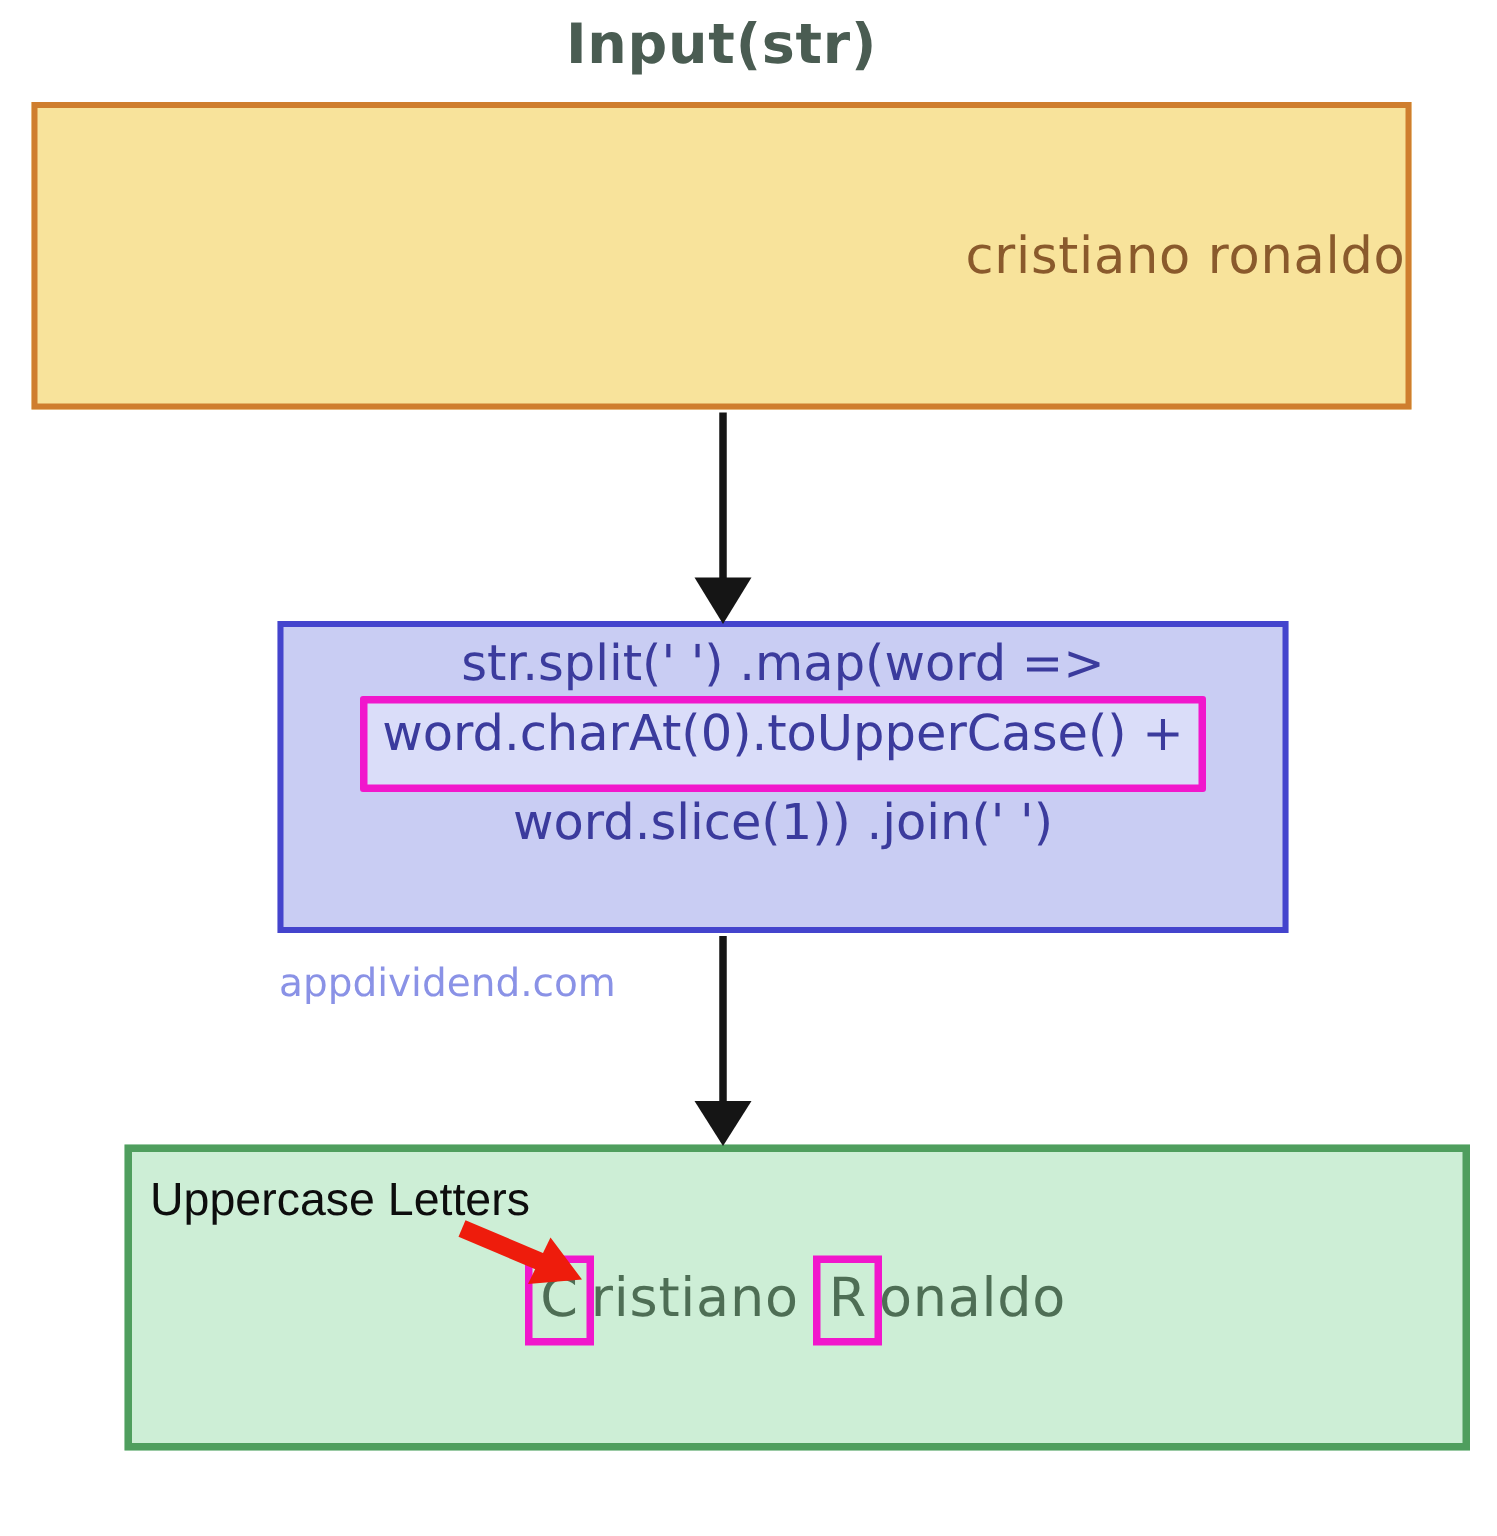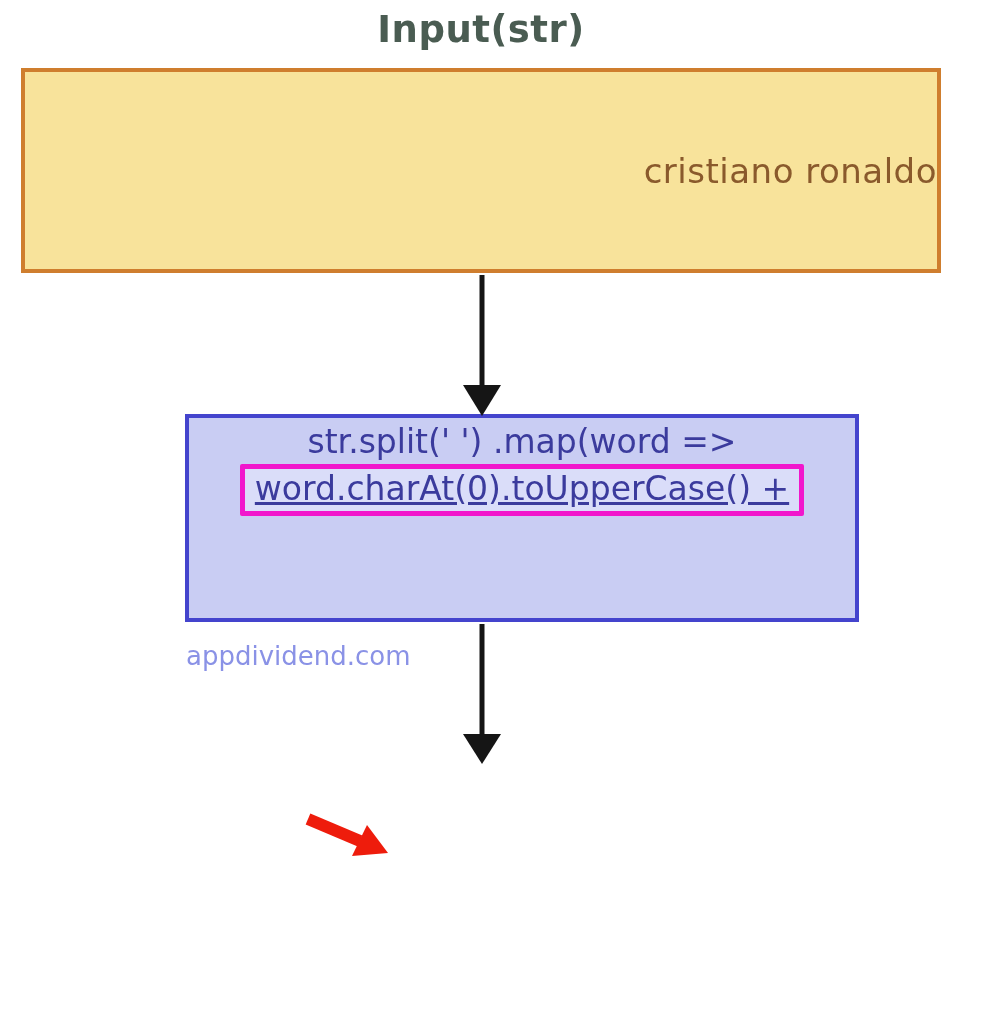--- a/index.html
+++ b/index.html
@@ -61,25 +61,24 @@
     align-items: center; 
   }
   .code-line {
     font-size: 33px; color: var(--code-text);
     line-height: 47px; white-space: nowrap;
   }
   .code-highlight {
     display: inline-block;
     border: 5px solid var(--magenta);
     background: var(--highlight-fill);
-    padding: 1px 10px 3px;
+    padding: 1px 10px 15px;
     margin: -4px 0;
     line-height: 38px;
     border-radius: 2px;
-    text-decoration: underline;
   }
 
   #watermark {
     position: absolute; left: 186px; top: 641px;
     font-size: 26px; color: var(--watermark-text);
   }
 
   #output-box {
     left: 83px; top: 763px; width: 897px; height: 204px;
     background: var(--output-fill);
@@ -124,24 +123,29 @@
 
   <div id="input-title" class="flow-title">Input(str)</div>
 
   <div id="input-box" class="node">
     <span class="node-text">cristiano ronaldo</span>
   </div>
 
   <div id="process-box" class="node">
     <div class="code-line">str.split(' ') .map(word =&gt;</div>
     <div class="code-line"><span class="code-highlight">word.charAt(0).toUpperCase() +</span></div>
+    <div class="code-line">word.slice(1)) .join(' ')</div>
   </div>
 
   <div id="watermark">appdividend.com</div>
 
+  <div id="output-box" class="node">
+    <div id="annotation">Uppercase Letters</div>
+    <div id="result-line"><span class="char-box">C</span><span>ristiano</span><span class="char-box char-box-r">R</span><span>onaldo</span></div>
+  </div>
 
 
   <svg id="arrow-overlay" viewBox="0 0 998 1024" xmlns="http://www.w3.org/2000/svg">
     <g>
       <line class="flow-arrow-line" x1="482" y1="275" x2="482" y2="387"></line>
       <polygon class="flow-arrow-head" points="463,385 501,385 482,416"></polygon>
     </g>
     <g>
       <line class="flow-arrow-line" x1="482" y1="624" x2="482" y2="736"></line>
       <polygon class="flow-arrow-head" points="463,734 501,734 482,764"></polygon>

